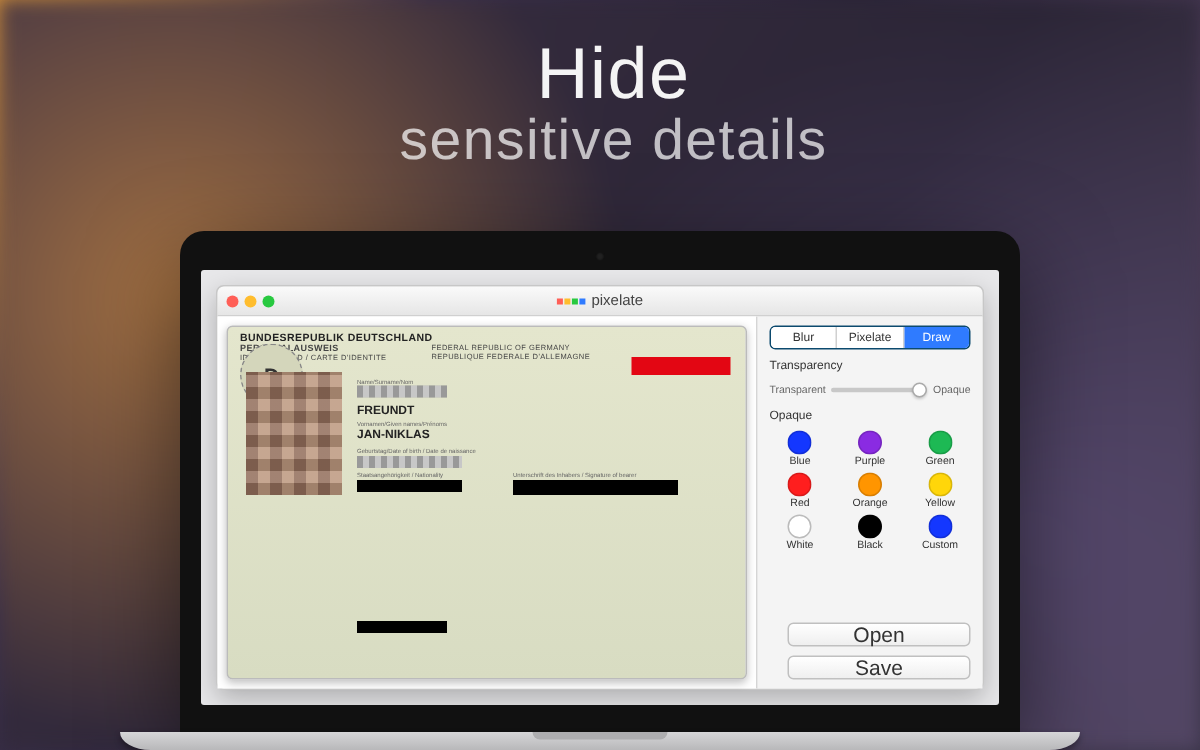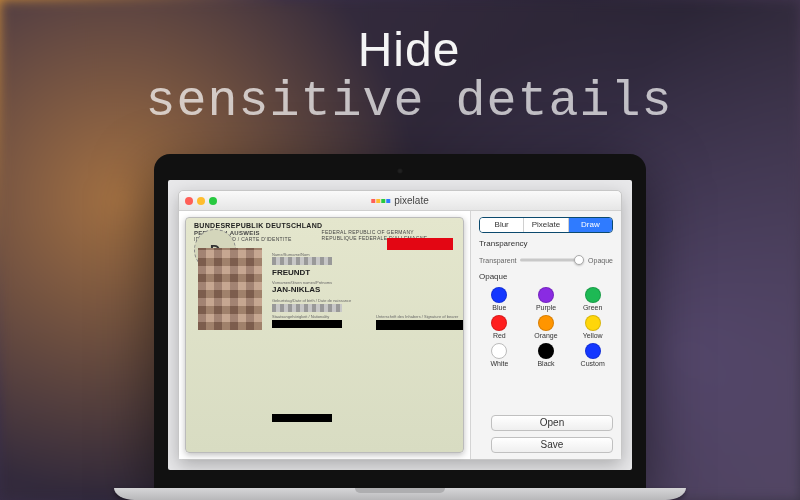--- a/index.html
+++ b/index.html
@@ -5,23 +5,23 @@
   * { box-sizing: border-box; margin: 0; padding: 0; }
   body {
     width: 800px; height: 500px; overflow: hidden;
     font-family: -apple-system, "Helvetica Neue", Arial, sans-serif;
     background: linear-gradient(125deg, #c98a3a 0%, #3a2f4a 25%, #2a2438 50%, #4a3a55 75%, #3a3548 100%);
     position: relative;
   }
   .bg-blur { position:absolute; inset:0; background: radial-gradient(circle at 15% 40%, rgba(255,170,70,0.55), transparent 40%), radial-gradient(circle at 85% 70%, rgba(120,100,160,0.4), transparent 45%), linear-gradient(125deg,#3b2f42,#2b2536 60%,#4a3f56); filter: blur(6px); }
   .headline { position: relative; text-align: center; color: #fff; padding-top: 22px; font-weight: 200; padding-left: 18px; }
   .headline .l1 { font-size: 48px; letter-spacing: 1px; opacity: 0.95; }
-  .headline .l2 { font-size: 50px; letter-spacing: 1px; opacity: 0.7; font-weight: 200; margin-top: -4px; font-family: Liberation Mono, monospace; }
-
-  .laptop { position: absolute; left: 50%; transform: translateX(-50%); bottom: 0; width: 492px; }
+  .headline .l2 { font-size: 38px; letter-spacing: 1px; opacity: 0.7; font-weight: 200; margin-top: -4px; }
+
+  .laptop { position: absolute; left: 50%; transform: translateX(-50%); bottom: 0; width: 560px; }
   .screen-bezel { background:#111; border-radius: 16px 16px 0 0; padding: 14px 14px 18px 14px; box-shadow: 0 20px 60px rgba(0,0,0,0.5); }
   .camera { width:6px; height:6px; background:#222; border-radius:50%; margin:0 auto 6px; box-shadow: inset 0 0 2px #000; }
   .screen { background:#e8e8ea; width:100%; height:290px; border-radius:2px; position:relative; overflow:hidden; }
   .base { height: 12px; background: linear-gradient(#d6d6d8,#b8b8ba); border-radius: 0 0 24px 24px / 0 0 14px 14px; margin: 0 -40px; box-shadow: 0 2px 4px rgba(0,0,0,0.4); position:relative; }
   .notch { position:absolute; left:50%; top:0; transform:translateX(-50%); width:90px; height:5px; background:#aeaeb0; border-radius:0 0 8px 8px; }
 
   
   .app { position:absolute; inset:10px 10px 10px 10px; background:#f4f4f4; border:1px solid #c7c7c7; border-radius:5px; box-shadow:0 6px 18px rgba(0,0,0,0.25); display:flex; flex-direction:column; }
   .titlebar { height:20px; background:linear-gradient(#fafafa,#e6e6e6); border-bottom:1px solid #d0d0d0; border-radius:5px 5px 0 0; display:flex; align-items:center; padding:0 6px; font-size:10px; color:#555; position:relative; }
   .traffic { display:flex; gap:4px; }
@@ -63,21 +63,21 @@
   .sec-label { font-size:8px; color:#333; }
   .slider-row { display:flex; align-items:center; gap:4px; }
   .slider-row .end { font-size:7px; color:#666; }
   .slider { flex:1; height:12px; position:relative; }
   .slider .track { position:absolute; top:50%; left:0; right:0; height:3px; background:#c8c8c8; border-radius:2px; transform:translateY(-50%); }
   .slider .knob { position:absolute; top:50%; width:10px; height:10px; background:#fff; border:1px solid #aaa; border-radius:50%; transform:translate(-50%,-50%); box-shadow:0 1px 2px rgba(0,0,0,0.2); }
   .swatches { display:grid; grid-template-columns:repeat(3,1fr); gap:4px 6px; }
   .sw { display:flex; flex-direction:column; align-items:center; gap:1px; cursor:pointer; }
   .sw .c { width:16px; height:16px; border-radius:50%; border:1px solid rgba(0,0,0,0.15); }
   .sw .t { font-size:7px; color:#333; }
-  .btn { height:16px; background:linear-gradient(#fff,#efefef); border:1px solid #c0c0c0; border-radius:4px; font-size:10px; line-height:14px; text-align:center; cursor:pointer;margin-left:12px; }
+  .btn { height:16px; background:linear-gradient(#fff,#efefef); border:1px solid #c0c0c0; border-radius:4px; font-size:14px; line-height:14px; text-align:center; cursor:pointer;margin-left:12px; }
   .spacer { flex:1; }
 </style>
 </head>
 <body>
 
 <div class="bg-blur"></div>
 
 <div class="headline">
   <div class="l1">Hide</div>
   <div class="l2">sensitive details</div>

